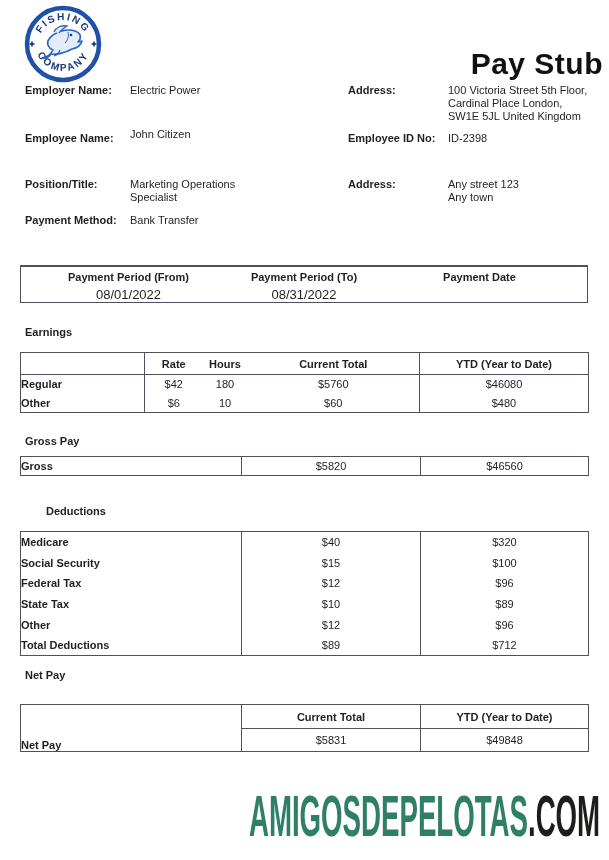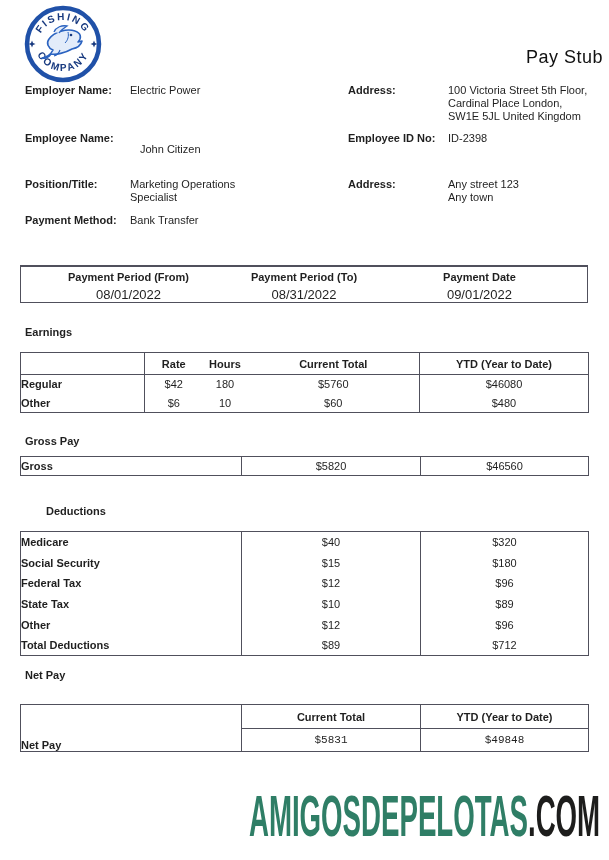--- a/index.html
+++ b/index.html
@@ -3,21 +3,21 @@
 <meta charset="utf-8">
 <style>
   html,body{margin:0;padding:0;background:#fff;}
   .page{
     position:relative;width:609px;height:860px;background:#ffffff;
     font-family:"Liberation Sans",sans-serif;color:#1f1f1f;overflow:hidden;
   }
   
   .logo{position:absolute;left:23px;top:4px;width:80px;height:80px;}
   .page-title{
-    position:absolute;top:47px;right:6px;font-size:18px;font-weight:normal;
+    position:absolute;top:47px;right:6px;font-size:30px;font-weight:bold;
     letter-spacing:0.5px;color:#111;
   }
   
   .lab{position:absolute;font-size:11px;font-weight:bold;line-height:13px;}
   .val{position:absolute;font-size:11px;line-height:13px;}
   .ml{white-space:pre-line;}
   
   .paybox{
     position:absolute;left:20px;top:265px;width:568px;height:38px;box-sizing:border-box;
     border:1px solid #50505c;border-top-width:2px;display:flex;
@@ -73,21 +73,21 @@
     <path d="M9,36.5 L10,39 L12.5,40 L10,41 L9,43.5 L8,41 L5.5,40 L8,39 Z" fill="#17397f"></path>
     <path d="M71,36.5 L72,39 L74.5,40 L72,41 L71,43.5 L70,41 L67.5,40 L70,39 Z" fill="#17397f"></path>
   </svg>
 
   <div class="page-title">Pay Stub</div>
 
   <div class="lab" style="left:25px;top:84px;">Employer Name:</div>
   <div class="val" style="left:130px;top:84px;">Electric Power</div>
 
   <div class="lab" style="left:25px;top:132px;">Employee Name:</div>
-  <div class="val" style="left:130px;top:143px;margin-left:10px;">John Citizen</div>
+  <div class="val" style="left:130px;top:128px;">John Citizen</div>
 
   <div class="lab" style="left:25px;top:178px;">Position/Title:</div>
   <div class="val ml" style="left:130px;top:178px;width:130px;">Marketing Operations
 Specialist</div>
 
   <div class="lab" style="left:25px;top:214px;">Payment Method:</div>
   <div class="val" style="left:130px;top:214px;">Bank Transfer</div>
 
   <div class="lab" style="left:348px;top:84px;">Address:</div>
   <div class="val ml" style="left:448px;top:84px;width:150px;">100 Victoria Street 5th Floor,
@@ -105,21 +105,20 @@
     <div class="paycol" style="width:38%;">
       <div class="h">Payment Period (From)</div>
       <div class="v">08/01/2022</div>
     </div>
     <div class="paycol" style="width:24%;">
       <div class="h">Payment Period (To)</div>
       <div class="v">08/31/2022</div>
     </div>
     <div class="paycol" style="width:38%;">
       <div class="h">Payment Date</div>
-      <div class="v">09/01/2022</div>
     </div>
   </div>
 
   <div class="sect" style="top:326px;">Earnings</div>
   <table class="tbl" style="top:352px;width:568px;">
     <colgroup>
         <col style="width:124px">
         <col style="width:58px">
         <col style="width:45px">
         <col style="width:172px">
@@ -175,21 +174,21 @@
       </colgroup>
     <tbody>
         <tr style="height:20.7px;">
       <td class="b">Medicare</td>
       <td class="ctr vl">$40</td>
       <td class="ctr vl">$320</td>
     </tr>
     <tr style="height:20.7px;">
       <td class="b">Social Security</td>
       <td class="ctr vl">$15</td>
-      <td class="ctr vl">$180</td>
+      <td class="ctr vl">$100</td>
     </tr>
     <tr style="height:20.7px;">
       <td class="b">Federal Tax</td>
       <td class="ctr vl">$12</td>
       <td class="ctr vl">$96</td>
     </tr>
     <tr style="height:20.7px;">
       <td class="b">State Tax</td>
       <td class="ctr vl">$10</td>
       <td class="ctr vl">$89</td>
@@ -213,21 +212,21 @@
         <col style="width:221px">
         <col style="width:179px">
         <col style="width:168px">
       </colgroup>
     <tbody>
         <tr style="height:24px;">
       <td rowspan="2" class="b btm">Net Pay</td>
       <td class="b ctr vl hb">Current Total</td>
       <td class="b ctr vl hb">YTD (Year to Date)</td>
     </tr>
-    <tr style="height:23px;font-family:Liberation Mono, monospace;">
+    <tr style="height:23px;">
       <td class="ctr vl">$5831</td>
       <td class="ctr vl">$49848</td>
     </tr>
   </tbody>
     </table>
 
   <div class="watermark">
     <span style="color: rgb(47, 126, 102);">AMIGOSDEPELOTAS</span><span style="color: rgb(29, 29, 28);">.COM</span>
   </div>
 

